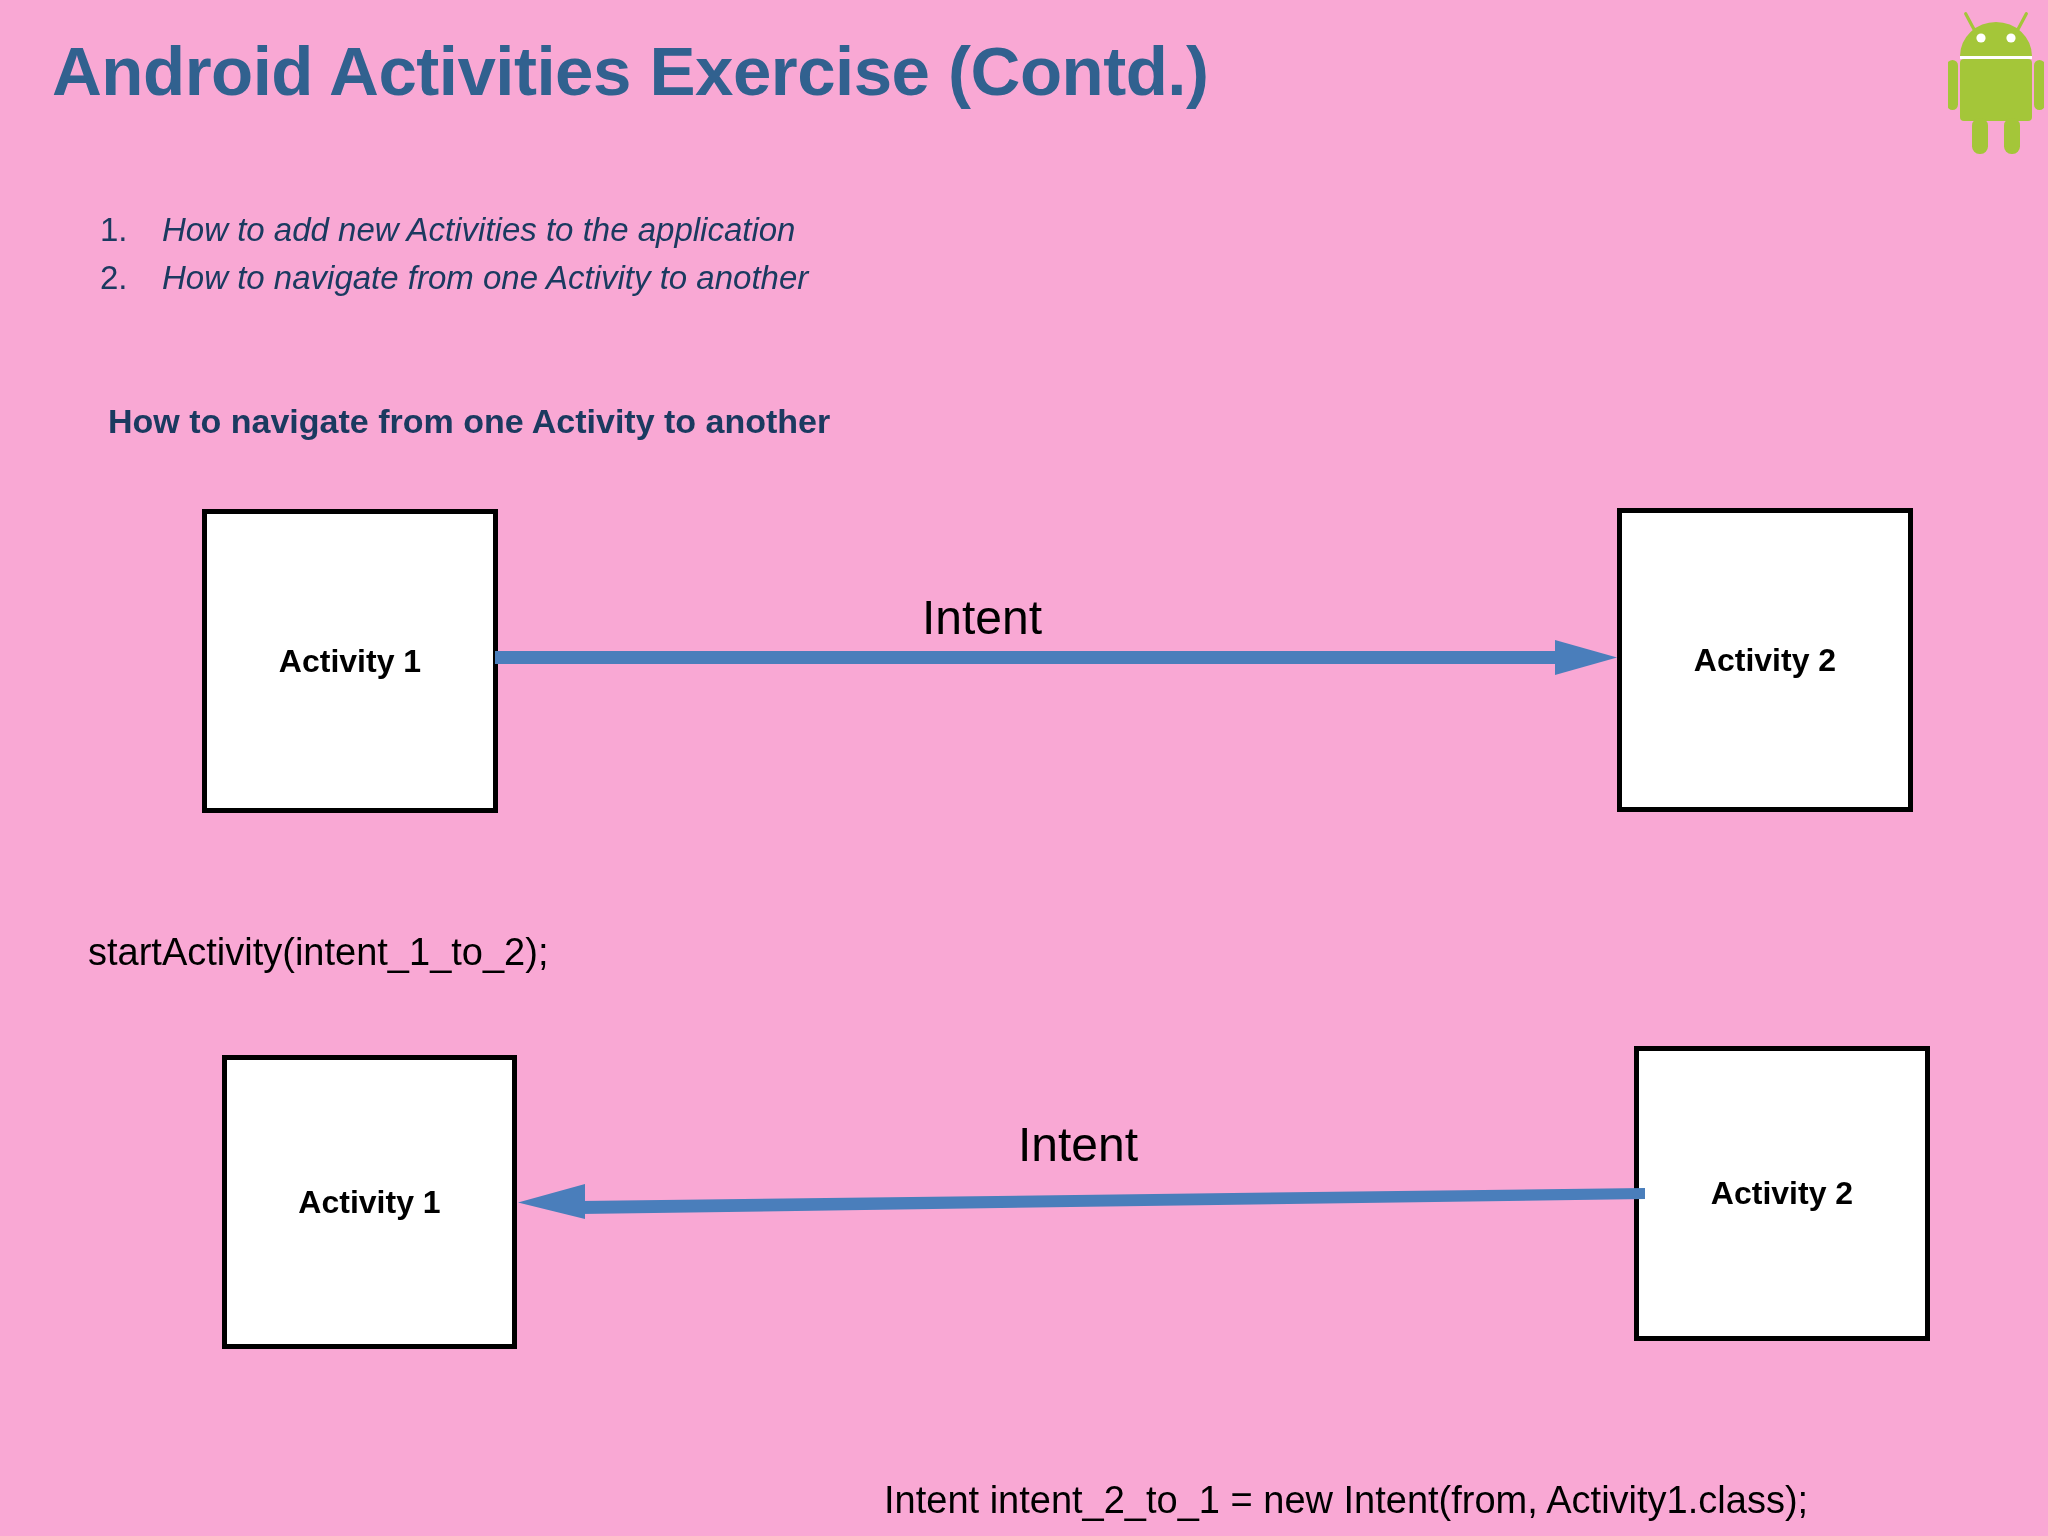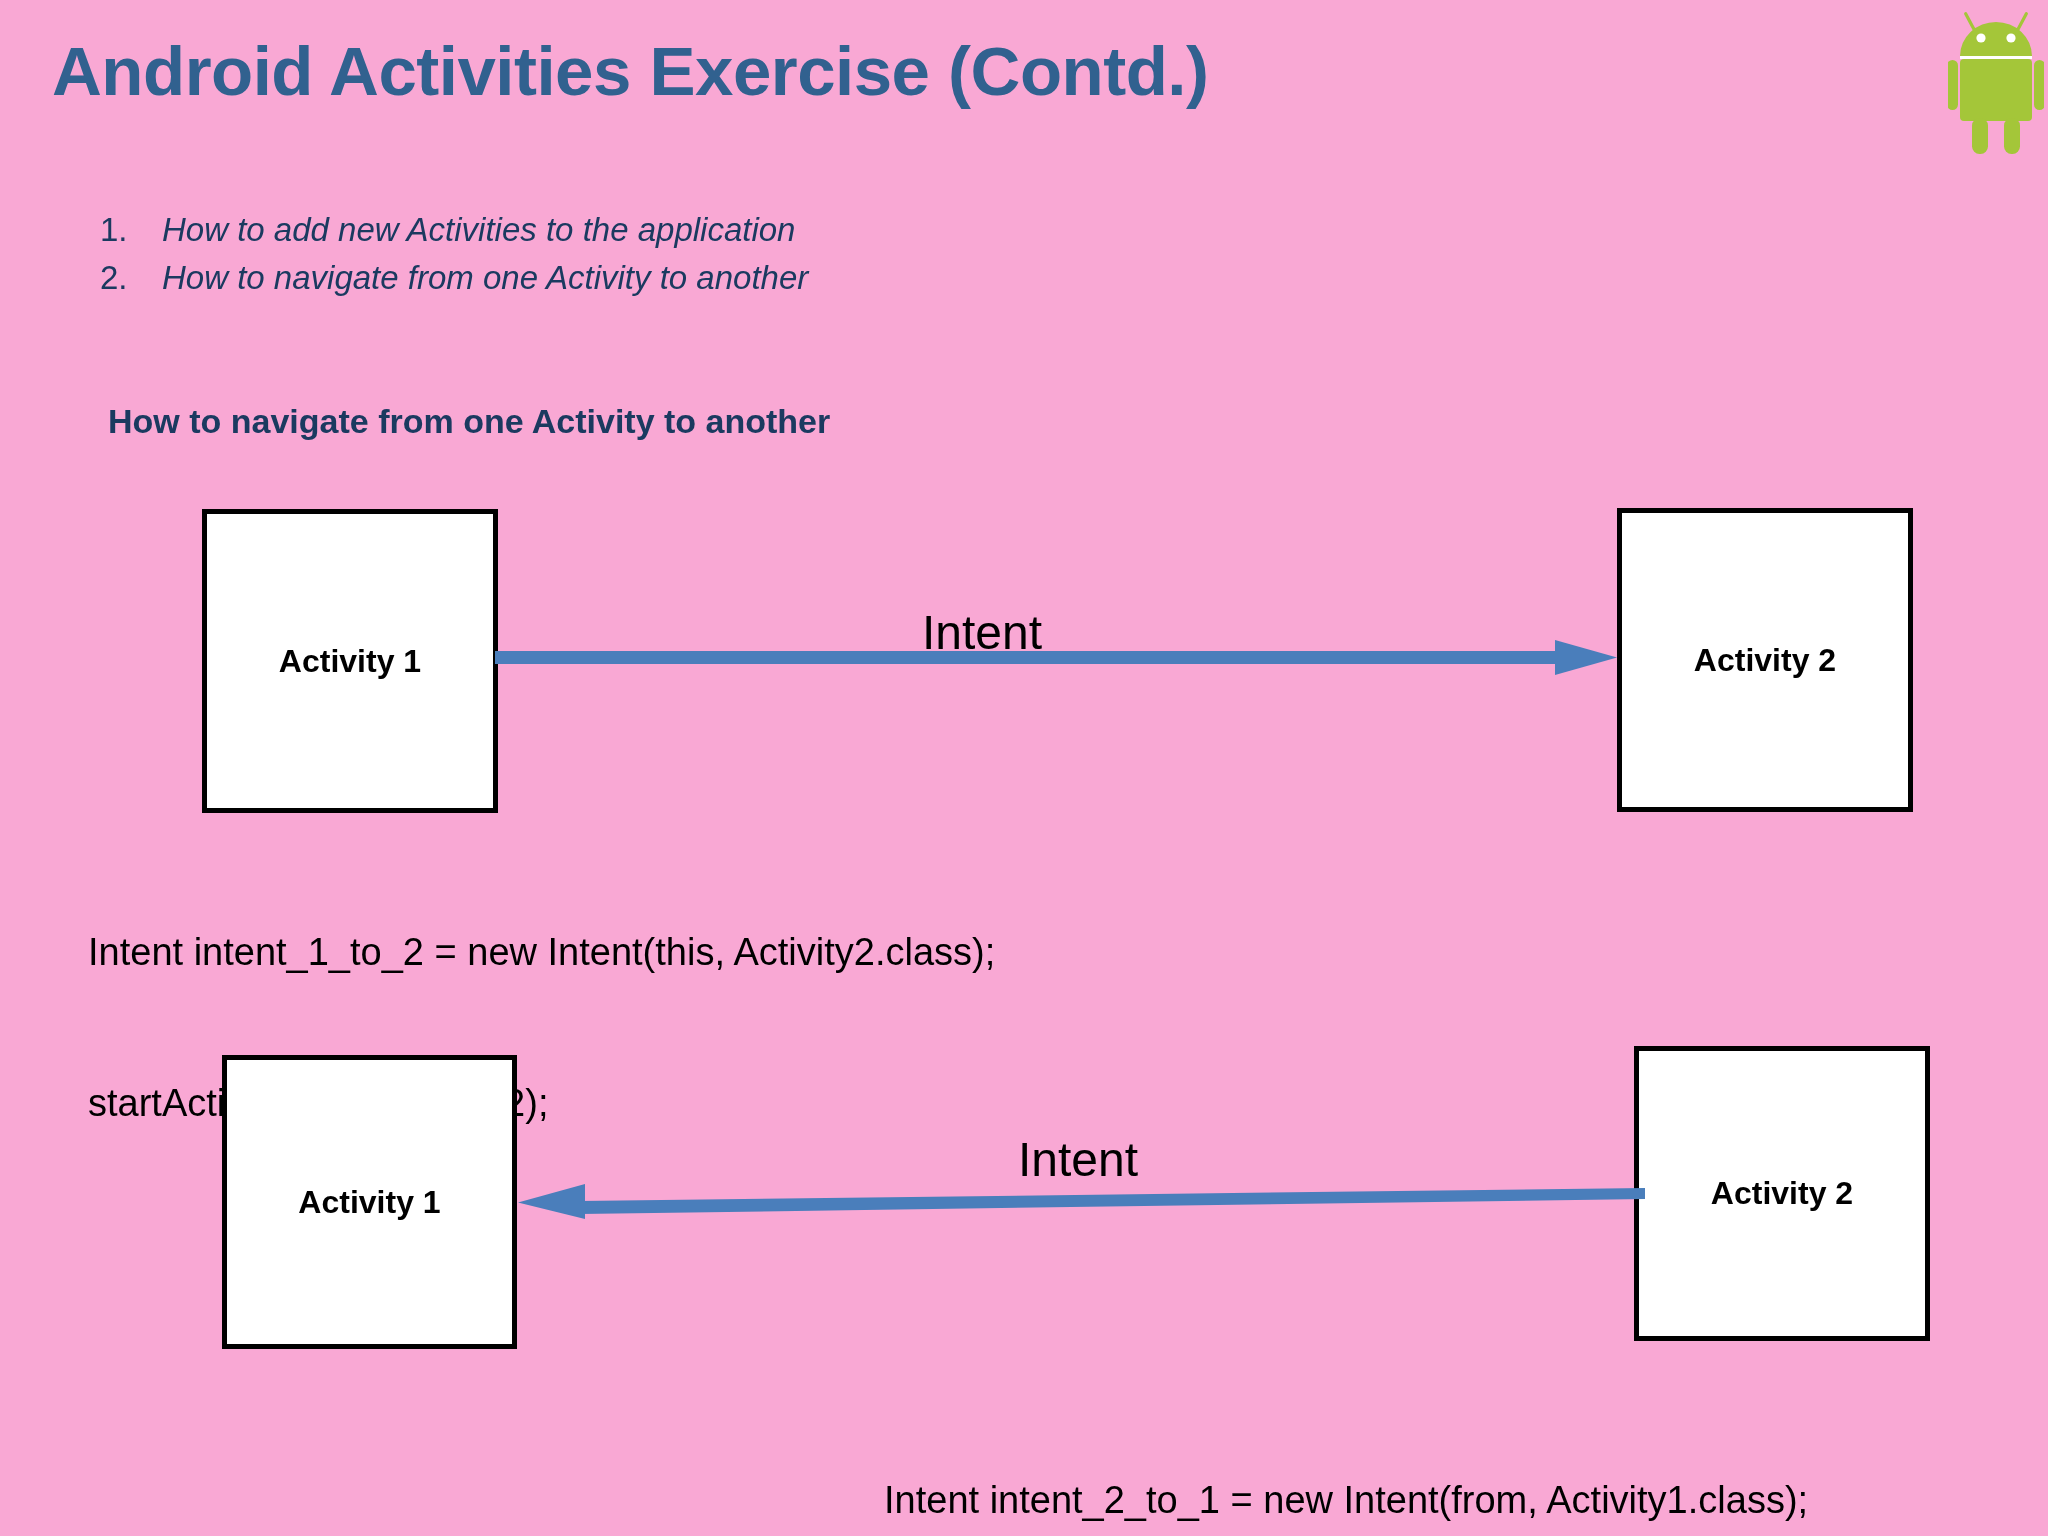--- a/index.html
+++ b/index.html
@@ -98,21 +98,20 @@
   }
   #arrow-row1 { left: 495px;  top: 620px;  width: 1130px; height: 76px; }
   #arrow-row2 { left: 510px;  top: 1165px; width: 1135px; height: 80px; }
 
   
   .intent-label {
     position: absolute;
     font-size: 48px;
     color: #000000;
     white-space: nowrap;
-    margin-top: 15px;
   }
   #intent-label-1 { left: 922px;  top: 590px; }
   #intent-label-2 { left: 1018px; top: 1117px; }
 
   
   .code-block {
     position: absolute;
     font-size: 38px;
     color: #000000;
     line-height: 1.32;
@@ -173,21 +172,20 @@
   <div class="intent-label" id="intent-label-1">Intent</div>
 
   <svg class="arrow-svg" id="arrow-row1" viewBox="0 0 1130 76">
     <g fill="#4A7EBB" stroke="none">
       <rect x="0" y="31" width="1066" height="13"></rect>
       <polygon points="1060,20 1060,55 1122,37.5"></polygon>
     </g>
   </svg>
 
   <div class="code-block" id="code-1-to-2">
-    <div>Intent intent_1_to_2 = new Intent(this, Activity2.class);</div>
     <div>startActivity(intent_1_to_2);</div>
   </div>
 
   <div class="activity-box" id="box-r2-a1">Activity 1</div>
 
   <div class="activity-box" id="box-r2-a2">Activity 2</div>
 
   <div class="intent-label" id="intent-label-2">Intent</div>
 
   <svg class="arrow-svg" id="arrow-row2" viewBox="0 0 1135 80">

